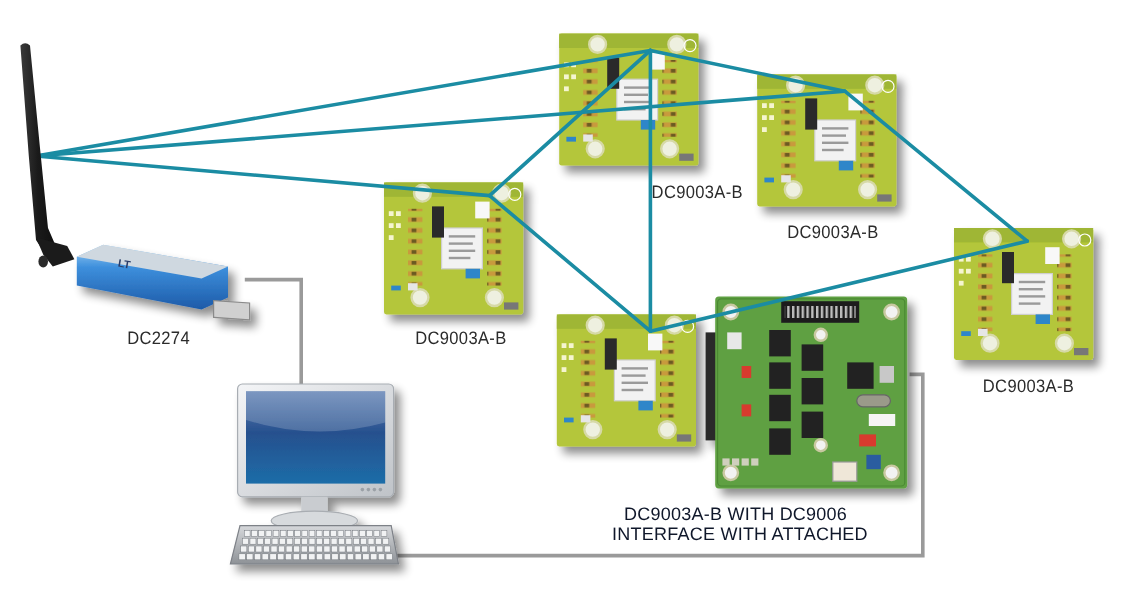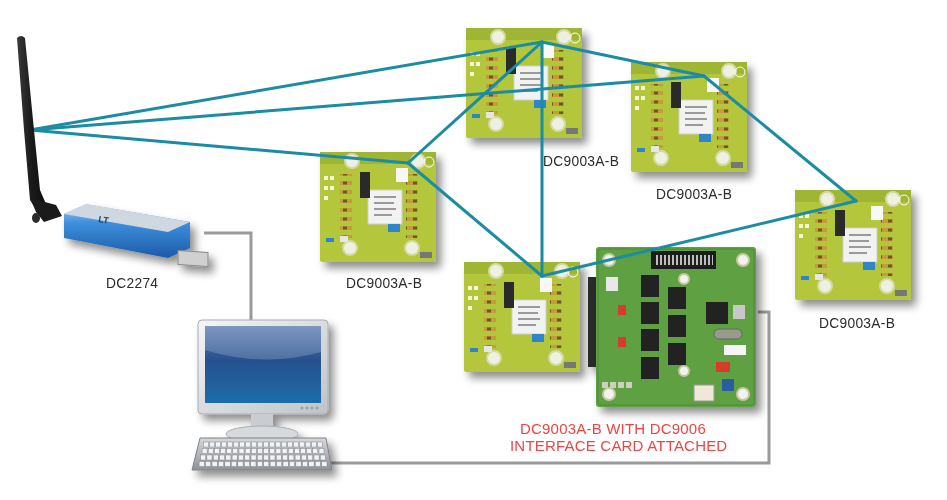--- a/index.html
+++ b/index.html
@@ -1,19 +1,19 @@
 <!DOCTYPE html>
 <html><head>
 <meta charset="utf-8">
 <style>
   html, body { margin:0; padding:0; background:#ffffff; }
   body { width:947px; height:500px; position:relative; overflow:hidden; font-family:"Liberation Sans", sans-serif; }
   #canvas { position:absolute; left:0; top:0; width:947px; height:500px; }
   .lbl { position:absolute; font-family:"Liberation Sans", sans-serif; color:#2b2b2b; font-size:15px; letter-spacing:0.3px; transform:scaleX(0.92); transform-origin:left top; white-space:nowrap; }
-  .lbl2 { position:absolute; font-family:"Liberation Sans", sans-serif; color:#ef4444; font-size:15px; text-align:center; line-height:17px; letter-spacing:0.2px; white-space:nowrap; }
+  .lbl2 { position:absolute; font-family:"Liberation Sans", sans-serif; color:#0f172a; font-size:15px; text-align:center; line-height:17px; letter-spacing:0.2px; white-space:nowrap; }
 </style>
 </head>
 <body>
 
 <svg id="canvas" viewBox="0 0 947 500" xmlns="http://www.w3.org/2000/svg">
   <defs>
     <filter id="shadow" x="-20%" y="-20%" width="150%" height="150%">
       <feGaussianBlur in="SourceAlpha" stdDeviation="4"></feGaussianBlur>
       <feOffset dx="5" dy="6"></feOffset>
       <feComponentTransfer>
@@ -367,13 +367,13 @@
   </g>
 
 </svg>
 
 <div class="lbl" style="left:106px;top:274px;">DC2274</div>
 <div class="lbl" style="left:346px;top:274px;">DC9003A-B</div>
 <div class="lbl" style="left:543px;top:152px;">DC9003A-B</div>
 <div class="lbl" style="left:656px;top:185px;">DC9003A-B</div>
 <div class="lbl" style="left:819px;top:314px;">DC9003A-B</div>
 <div class="lbl2" style="left:520px;top:420px;width:180px;">DC9003A-B WITH DC9006</div>
-<div class="lbl2" style="left:510px;top:437px;width:200px;">INTERFACE CARD ATTACHED</div>
+<div class="lbl2" style="left:510px;top:437px;width:200px;">INTERFACE WITH ATTACHED</div>
 
 </body></html>

